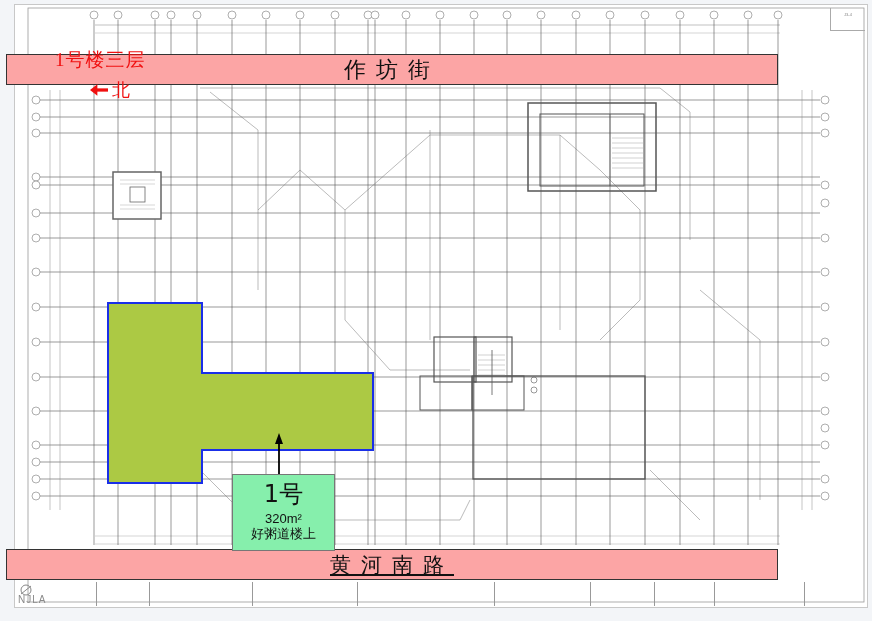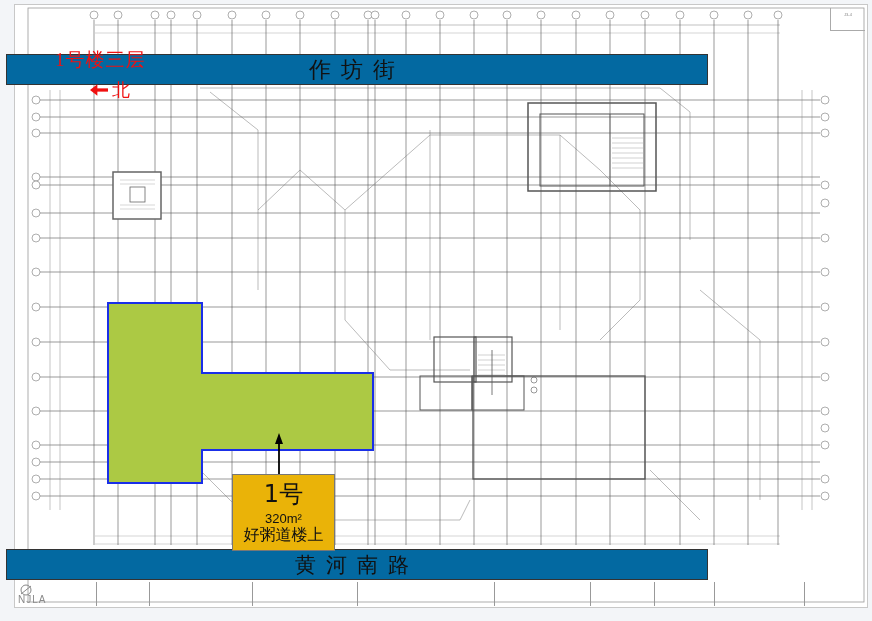--- a/index.html
+++ b/index.html
@@ -1,30 +1,30 @@
 <!DOCTYPE html>
 <html><head>
 <meta charset="utf-8">
 <style>
   html,body{margin:0;padding:0;background:#f3f5f8;}
   body{width:872px;height:621px;position:relative;overflow:hidden;font-family:"Liberation Sans","DejaVu Sans",sans-serif;}
   #sheet{position:absolute;left:14px;top:4px;width:852px;height:602px;background:#fff;border:1px solid #c8c8c8;}
   #plan{position:absolute;left:0;top:0;width:872px;height:621px;}
-  .band{position:absolute;left:6px;width:702px;background:#0369a1;border:1.5px solid #333;box-sizing:border-box;display:flex;align-items:center;justify-content:center;}
+  .band{position:absolute;left:6px;width:772px;background:#fca5a5;border:1.5px solid #333;box-sizing:border-box;display:flex;align-items:center;justify-content:center;}
   .band span{font-family:"DejaVu Sans",sans-serif;font-size:22px;letter-spacing:10px;color:#111;}
   #north-band{top:54px;height:31px;}
   #south-band{top:549px;height:31px;}
-  #south-band span{font-size:21px;}
+  #south-band span{font-size:21px;text-decoration:underline;}
   #floor-label{position:absolute;left:55px;top:47px;color:#f01010;font-family:Liberation Serif, serif;font-size:19px;letter-spacing:1px;}
   #north-label{position:absolute;left:90px;top:78px;color:#f01010;font-family:"DejaVu Sans",sans-serif;font-size:18px;display:flex;align-items:center;gap:4px;}
   #north-label .arrow{display:inline-block;width:18px;height:14px;position:relative;}
-  #unit-box{position:absolute;left:232px;top:474px;width:103px;height:77px;background:#eab308;border:1px solid #777;box-sizing:border-box;text-align:center;}
+  #unit-box{position:absolute;left:232px;top:474px;width:103px;height:77px;background:#86efac;border:1px solid #777;box-sizing:border-box;text-align:center;}
   #unit-box .num{font-size:24px;line-height:26px;margin-top:6px;color:#111;font-family:"DejaVu Sans",sans-serif;}
   #unit-box .area{font-size:13px;line-height:16px;color:#111;margin-top:4px;text-align:center;}
-  #unit-box .loc{font-size:16px;line-height:16px;color:#111;font-family:Liberation Sans, sans-serif;}
+  #unit-box .loc{font-size:13px;line-height:16px;color:#111;font-family:Liberation Mono, monospace;}
   #title-block{position:absolute;left:14px;top:582px;width:852px;height:24px;}
   .tb-cell{position:absolute;top:0;height:24px;border-left:1px solid #999;box-sizing:border-box;font-size:3px;color:#777;}
   #logo{position:absolute;left:16px;top:584px;width:80px;height:22px;}
   #logo .txt{position:absolute;left:2px;top:10px;font-size:10px;color:#8a8a8a;letter-spacing:1px;}
   #sheet-tag{position:absolute;left:830px;top:8px;width:34px;height:22px;border-left:1px solid #aaa;border-bottom:1px solid #aaa;font-size:4px;color:#888;text-align:center;line-height:14px;}
 </style>
 </head>
 <body>
 
 <div id="sheet"></div>

